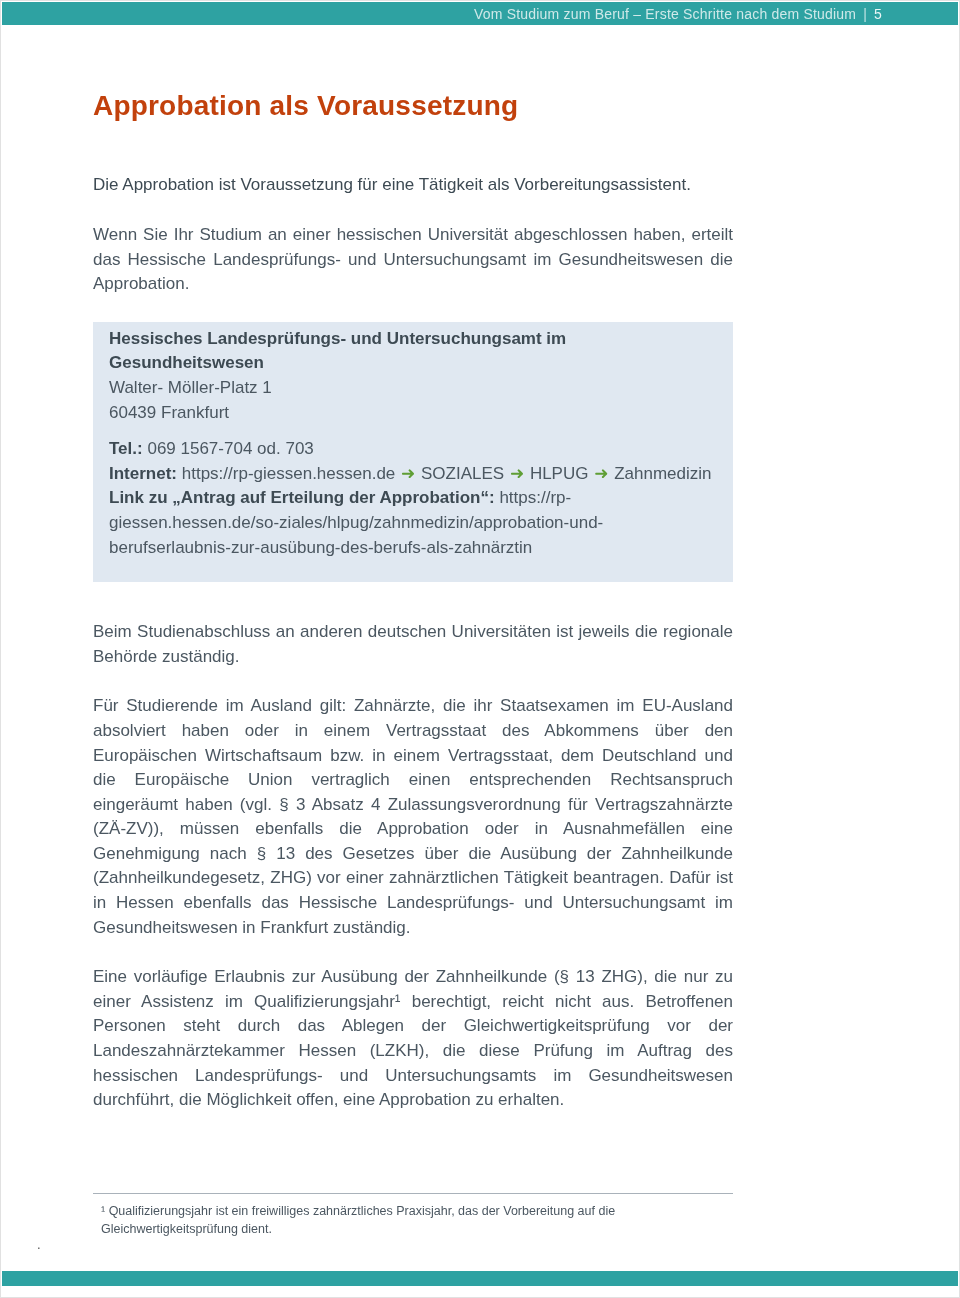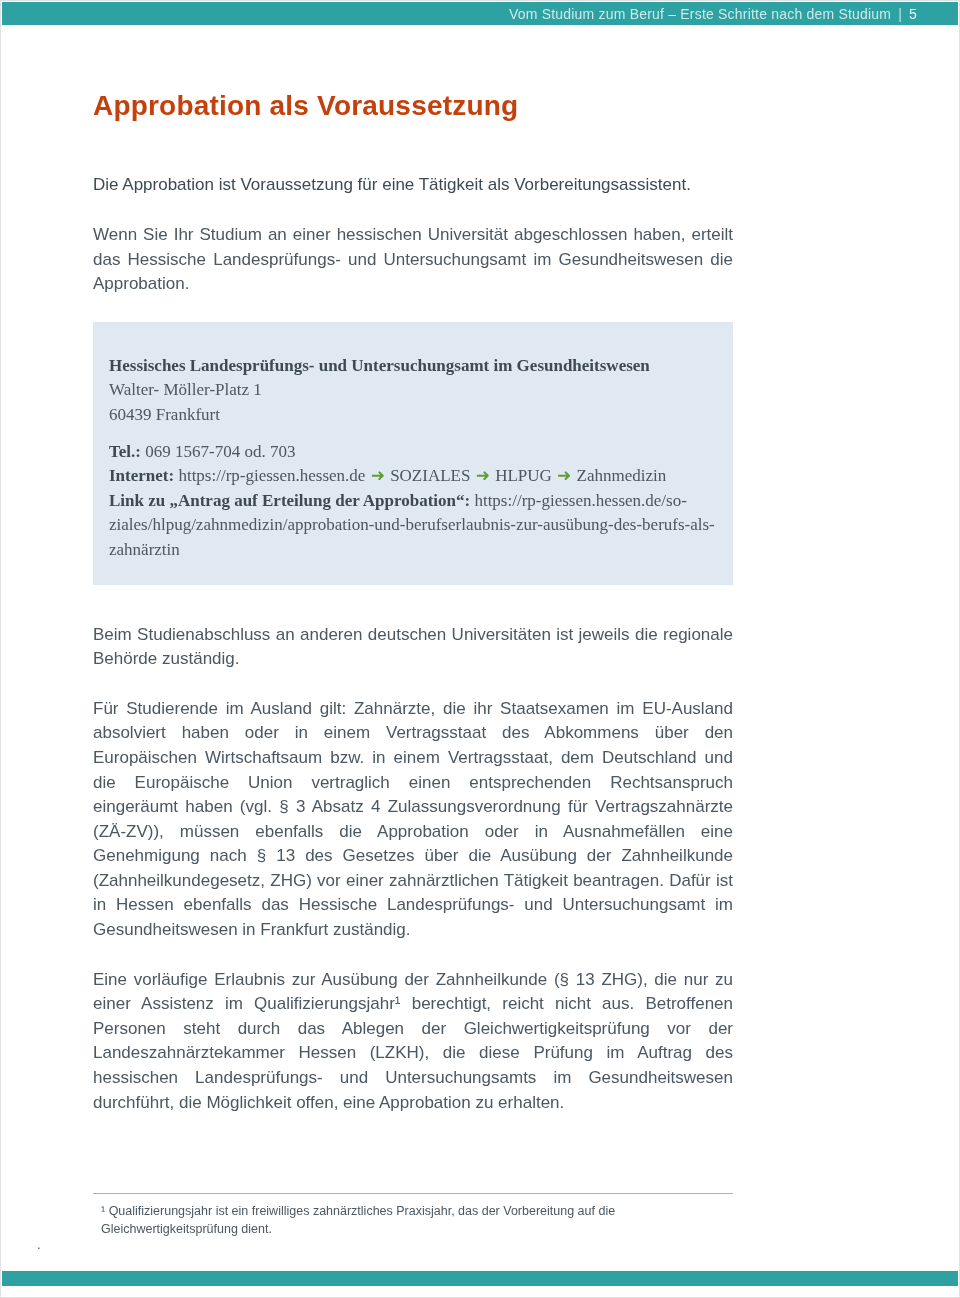--- a/index.html
+++ b/index.html
@@ -26,21 +26,21 @@
   .topbar {
     position: absolute;
     top: 1px;
     left: 1px;
     right: 1px;
     height: 23px;
     background: #2ea2a2;
     display: flex;
     align-items: center;
     justify-content: flex-end;
-    padding-right: 41px;
+    padding-right: 76px;
     font-size: 14px;
     color: #cfe9e9;
     letter-spacing: 0.2px;
     box-sizing: border-box;
   }
   .topbar-div { margin: 0 7px; color: #bfe2e2; }
   .topbar-page { color: #e9f5f5; }
 
   .content {
     position: absolute;
@@ -65,22 +65,21 @@
     line-height: 24px;
   }
   .para {
     margin: 4px 0 25px;
     line-height: 24.6px;
     text-align: justify;
   }
   .infobox {
     background: #e0e8f1;
     margin: 0 0 38px;
-    padding: 32px 16px 22px;
-    font-family: Liberation Serif, serif;
+    padding: 5px 16px 22px;
   }
   .ib-line { margin: 0; line-height: 24.6px; text-align: left; }
   .ib-gap  { margin-top: 12px; }
   .ib-bold { font-weight: 700; color: #3d4a53; }
   .arrow   { color: #5f9e35; padding: 0 1px; }
 
   .footnote-area {
     position: absolute;
     left: 92px;
     top: 1192px;

